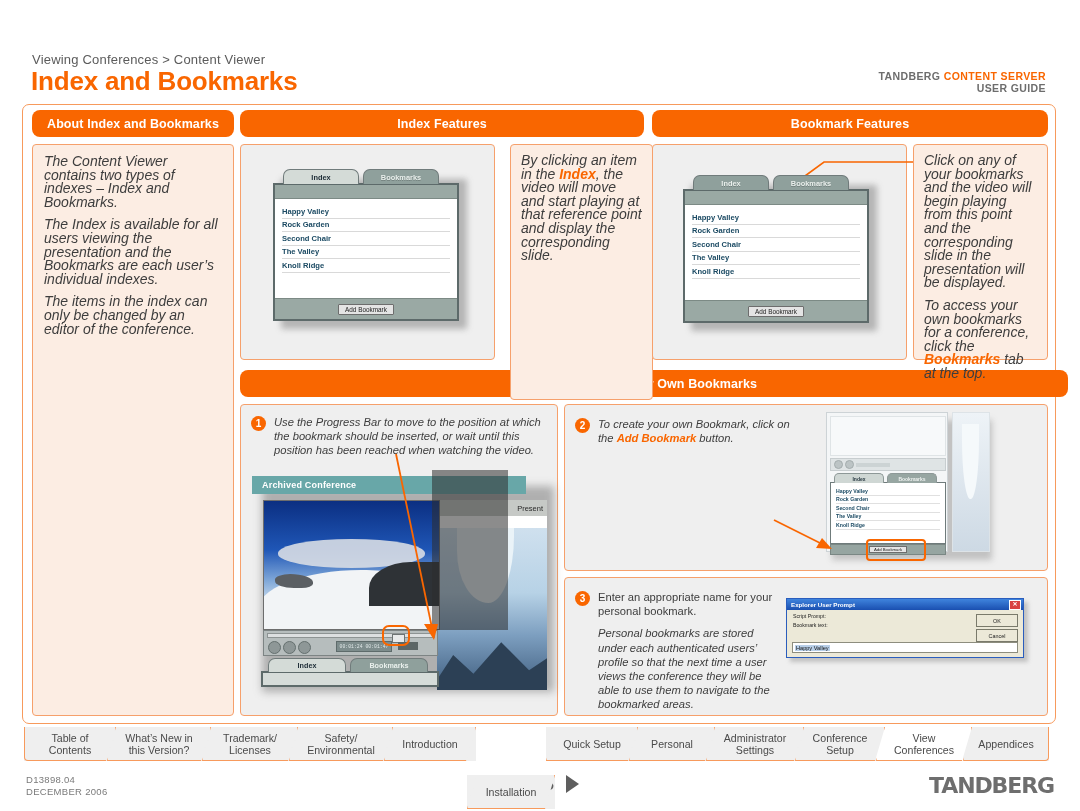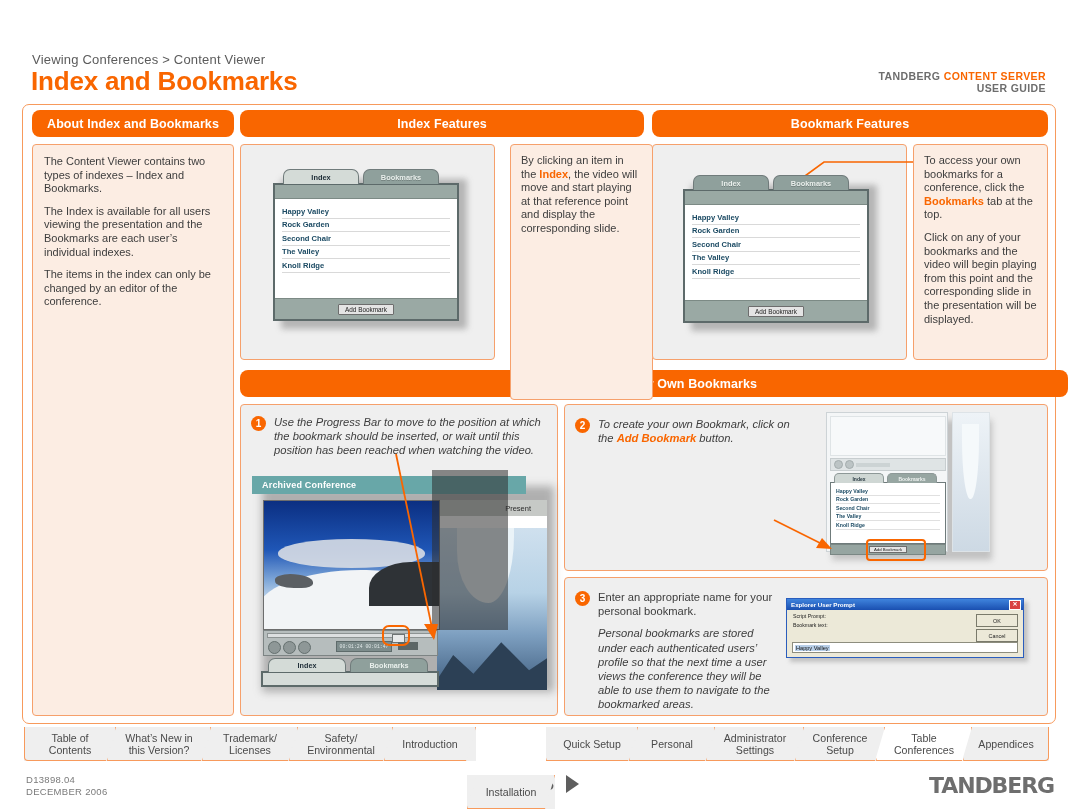--- a/index.html
+++ b/index.html
@@ -40,21 +40,21 @@
 
   #p-about{left:32px;top:144px;width:202px;height:572px;padding:10px 11px;}
   #p-indexshot{left:240px;top:144px;width:255px;height:216px;}
   #p-indextext{left:510px;top:144px;width:143px;height:256px;padding:9px 10px;}
   #p-bmshot{left:652px;top:144px;width:255px;height:216px;}
   #p-bmtext{left:913px;top:144px;width:135px;height:216px;padding:9px 10px;}
   #p-step1{left:240px;top:404px;width:318px;height:312px;}
   #p-step2{left:564px;top:404px;width:484px;height:167px;}
   #p-step3{left:564px;top:577px;width:484px;height:139px;}
 
-  .ptxt{font-size:11px;line-height:13.6px;color:#3d3d3d;}
+  .ptxt{font-size:14px;line-height:13.6px;color:#3d3d3d;font-style:italic;}
   .ptxt p{margin:0 0 9px 0;}
   .ptxt p:last-child{margin-bottom:0;}
   .hlo{color:#F96600;font-weight:bold;}
 
   
   .stepnum{
     width:15px;height:15px;border-radius:50%;background:#F96600;color:#fff;
     font-size:10px;font-weight:bold;display:flex;align-items:center;justify-content:center;
     flex:0 0 15px;margin-top:1px;
   }
@@ -114,21 +114,21 @@
   .pl-btns{position:absolute;left:4px;top:10px;display:flex;gap:2px;align-items:center;}
   .pl-rb{width:11px;height:11px;border-radius:50%;background:#8e9797;border:1px solid #65706f;}
   .pl-time{position:absolute;left:72px;top:10px;width:56px;height:11px;background:#7d8c8c;border:1px solid #5e6b6b;color:#dfe7e7;font-size:4.8px;display:flex;align-items:center;justify-content:center;box-sizing:border-box;font-family:"Liberation Mono",monospace;}
   .pl-meter{position:absolute;left:134px;top:11px;width:20px;height:8px;background:#5c6666;}
   .pl-tabs{position:absolute;left:16px;top:182px;display:flex;gap:4px;z-index:4;}
   .pl-tab{width:78px;height:14px;font-size:7.2px;font-weight:bold;display:flex;align-items:center;justify-content:center;border:1px solid #707b7b;border-bottom:none;border-radius:7px 7px 0 0;box-sizing:border-box;}
   .pl-tab.a{background:#d4dbd7;color:#21303a;}
   .pl-tab.b{background:#8fa09c;color:#e9efec;}
   .pl-tabbody{position:absolute;left:9px;top:195px;width:178px;height:16px;background:#d6dcd9;border:2px solid #5d6a6a;box-sizing:border-box;}
   .pres-panel{position:absolute;left:185px;top:24px;width:110px;height:190px;overflow:hidden;}
-  .pres-head{position:absolute;left:0;top:0;width:110px;height:16px;background:#c6c9c6;color:#2a2a2a;font-size:7.5px;display:flex;align-items:center;justify-content:flex-end;padding-right:16px;box-sizing:border-box;}
+  .pres-head{position:absolute;left:0;top:0;width:110px;height:16px;background:#c6c9c6;color:#2a2a2a;font-size:7.5px;display:flex;align-items:center;justify-content:flex-end;padding-right:4px;box-sizing:border-box;}
   .pres-white{position:absolute;left:0;top:16px;width:110px;height:12px;background:#fff;}
   .pres-img{position:absolute;left:0;top:28px;width:110px;height:162px;background:linear-gradient(#cfe0ee 0%,#b7d2e6 40%,#7d9fc0 66%,#3f5d7e 100%);}
   .pres-ice{position:absolute;left:18%;top:0;width:52%;height:46%;background:#eaf3f8;border-radius:0 0 45% 55%/0 0 90% 70%;}
   .pres-mtn{position:absolute;left:-6%;bottom:0;width:115%;height:36%;background:#2c4055;clip-path:polygon(0 100%,18% 40%,34% 72%,56% 18%,78% 66%,100% 34%,100% 100%);}
   .darkoverlay{position:absolute;left:180px;top:-6px;width:76px;height:160px;background:rgba(45,45,45,.55);}
 
   
   #thumb2{position:absolute;left:826px;top:412px;width:172px;height:152px;}
   .t2-shade{position:absolute;left:6px;top:8px;width:160px;height:140px;background:rgba(90,90,90,.3);filter:blur(3px);}
   .t2-main{position:absolute;left:0;top:0;width:122px;height:140px;background:#f4f6f7;border:1px solid #cdd3d6;box-sizing:border-box;}
@@ -265,22 +265,22 @@
   </div>
 </div>
 
 <svg class="arrow-svg" style="left:780px;top:152px;width:140px;height:50px;">
   <path d="M133,10 L44,10 L14,32" stroke="#F96600" stroke-width="1.6" fill="none"></path>
   <path d="M8,38 L20,28 L17,36 Z" fill="#F96600"></path>
 </svg>
 
 <div class="panel panel-peach" id="p-bmtext">
   <div class="ptxt">
+    <p>Click on any of your bookmarks and the video will begin playing from this point and the corresponding slide in the presentation will be displayed.</p>
     <p><span>To access your own bookmarks for a conference, click the </span><span class="hlo">Bookmarks</span><span> tab at the top.</span></p>
-    <p>Click on any of your bookmarks and the video will begin playing from this point and the corresponding slide in the presentation will be displayed.</p>
   </div>
 </div>
 
 <div class="panel panel-grey" id="p-step1">
   <div class="steprow" style="padding:10px 12px 0 10px;">
     <div class="stepnum">1</div>
     <div class="steptxt">
       <p>Use the Progress Bar to move to the position at which the bookmark should be inserted, or wait until this position has been reached when watching the video.</p>
     </div>
   </div>
@@ -464,21 +464,21 @@
   <div class="navtab" style="width:90px;">
       <div class="edge"></div>
       <div class="inner">
         <div>Conference</div>
         <div>Setup</div>
       </div>
     </div>
   <div class="navtab active" style="width:96px;">
       <div class="edge"></div>
       <div class="inner">
-        <div>Table</div>
+        <div>View</div>
         <div>Conferences</div>
       </div>
     </div>
   <div class="navtab" style="width:86px;margin-right:0;">
       <div class="edge"></div>
       <div class="inner">
         <div>Appendices</div>
       </div>
     </div>
 </div>

